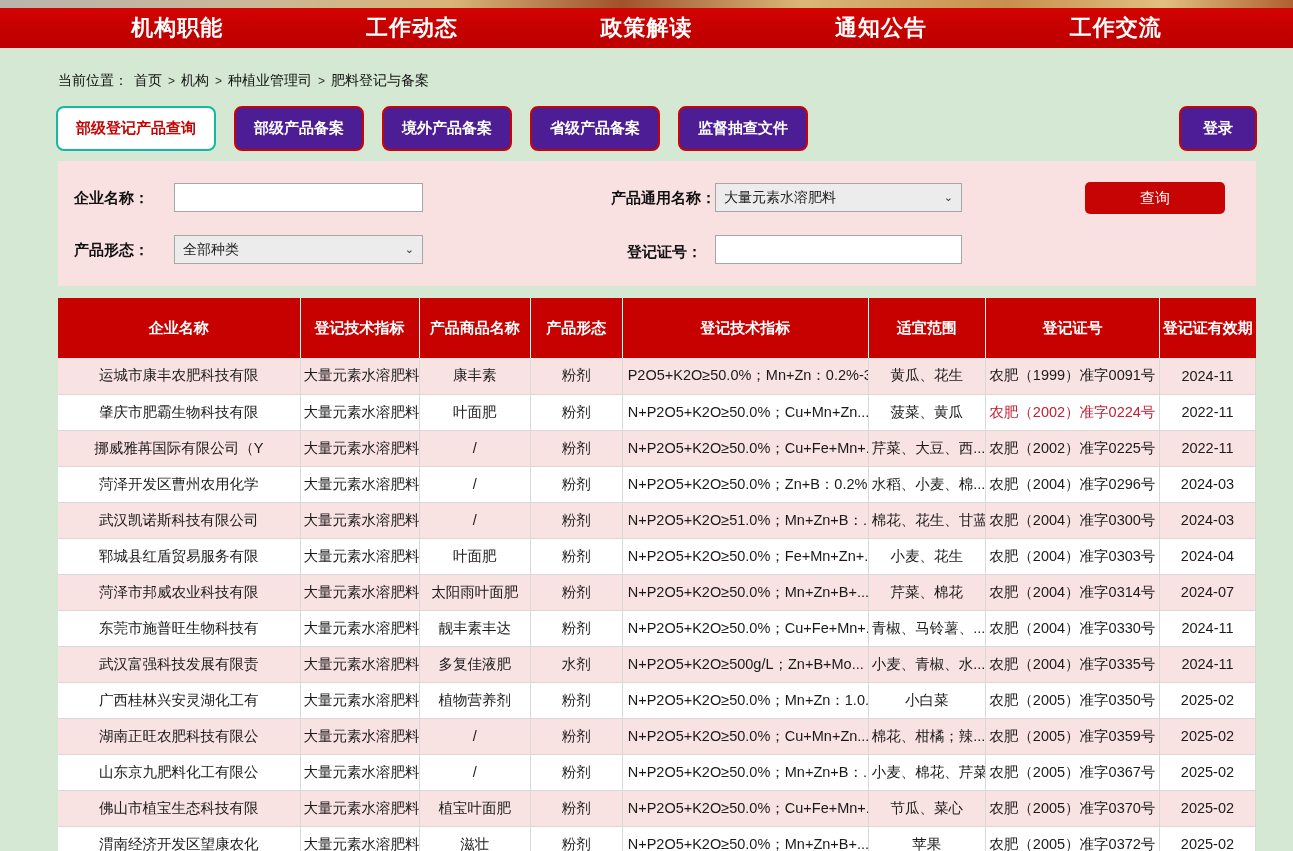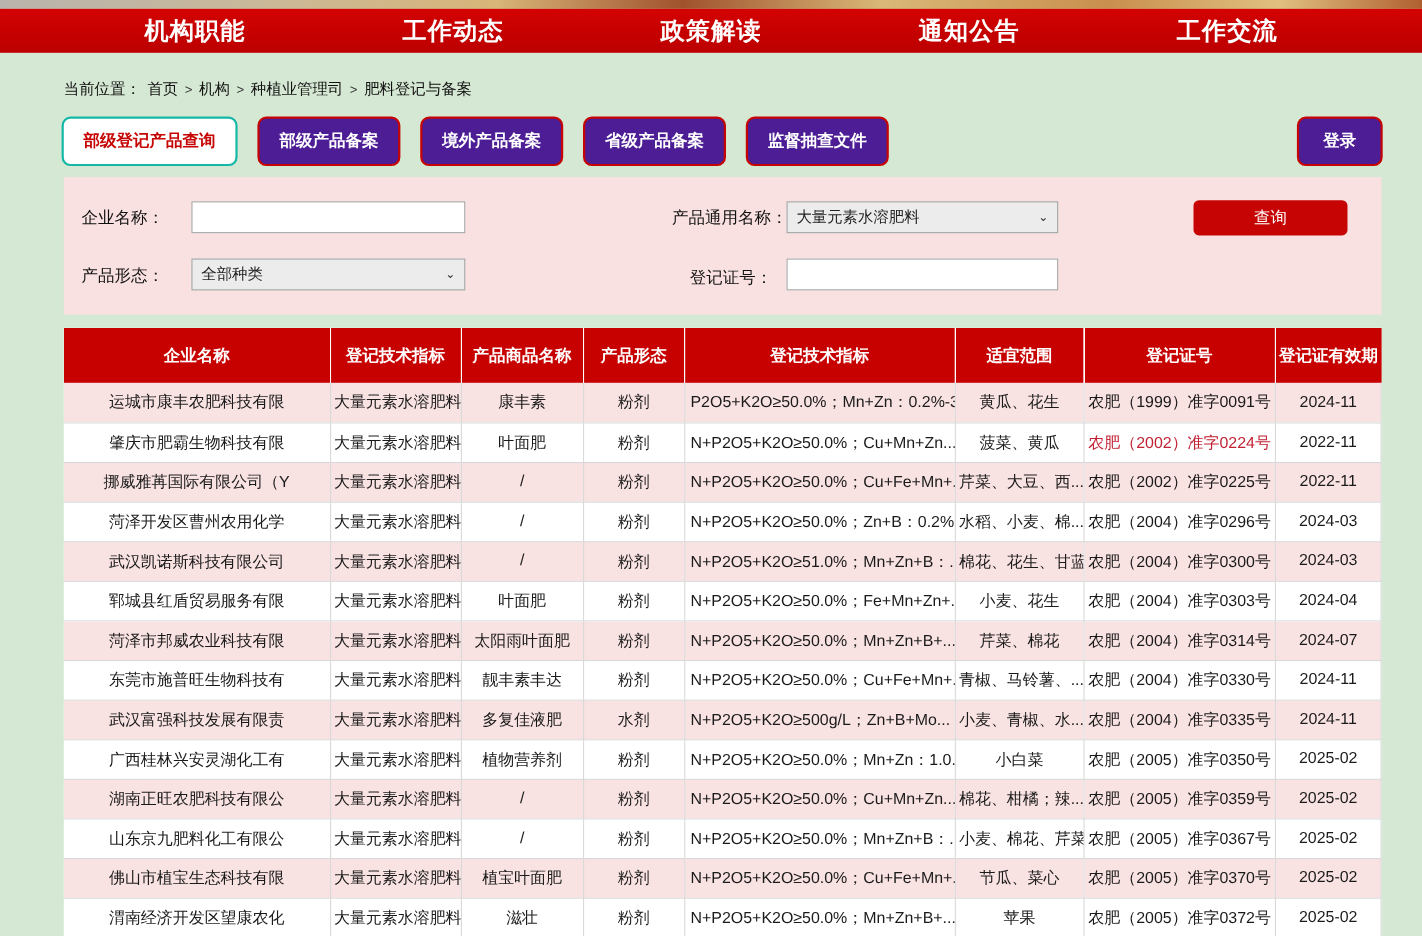--- a/index.html
+++ b/index.html
@@ -44,21 +44,21 @@
   }
   .tab-btn.active { background:#fff; color:#c60404; border:2px solid #14b8a6; }
   .login-btn { margin-left:auto; padding:11px 22px; }
   
   .form-panel {
     position:relative;
     margin:10px 0 0 58px;
     width:1198px; height:125px;
     background:#f9e1e1;
   }
-  .fld-label { position:absolute; font-size:15px; color:#111; }
+  .fld-label { position:absolute; font-size:15px; color:#111;font-weight:bold; }
   .txt-input {
     position:absolute; width:249px; height:29px;
     border:1px solid #a6a6a6; background:#fff;
     font-size:14px; padding:0 6px; font-family:inherit;
   }
   .sel-box {
     position:absolute; width:247px; height:29px;
     border:1px solid #a6a6a6; background:#ececec;
     font-size:14px; display:flex; align-items:center;
     padding:0 8px; cursor:pointer;
@@ -70,21 +70,21 @@
     font-size:15px; cursor:pointer; font-family:inherit;
   }
   
   .data-table {
     margin:12px 0 0 58px; width:1198px;
     border-collapse:collapse; table-layout:fixed;
     background:#fff; font-size:14.5px;
   }
   .data-table th {
     background:#c70000; color:#fff; font-weight:bold; font-size:15px;
-    height:50px; text-align:center;
+    height:60px; text-align:center;
     border-right:1px solid rgba(255,255,255,.65);
     overflow:hidden; white-space:nowrap;
   }
   .data-table th:last-child { border-right:none; }
   .data-table td {
     height:36px; text-align:center; color:#1a1a1a;
     border-right:1px solid #d9d9d9; border-bottom:1px solid #d9d9d9;
     overflow:hidden; white-space:nowrap; padding:0 3px;
   }
   .data-table tr.odd  td { background:#f9e2e2; }

